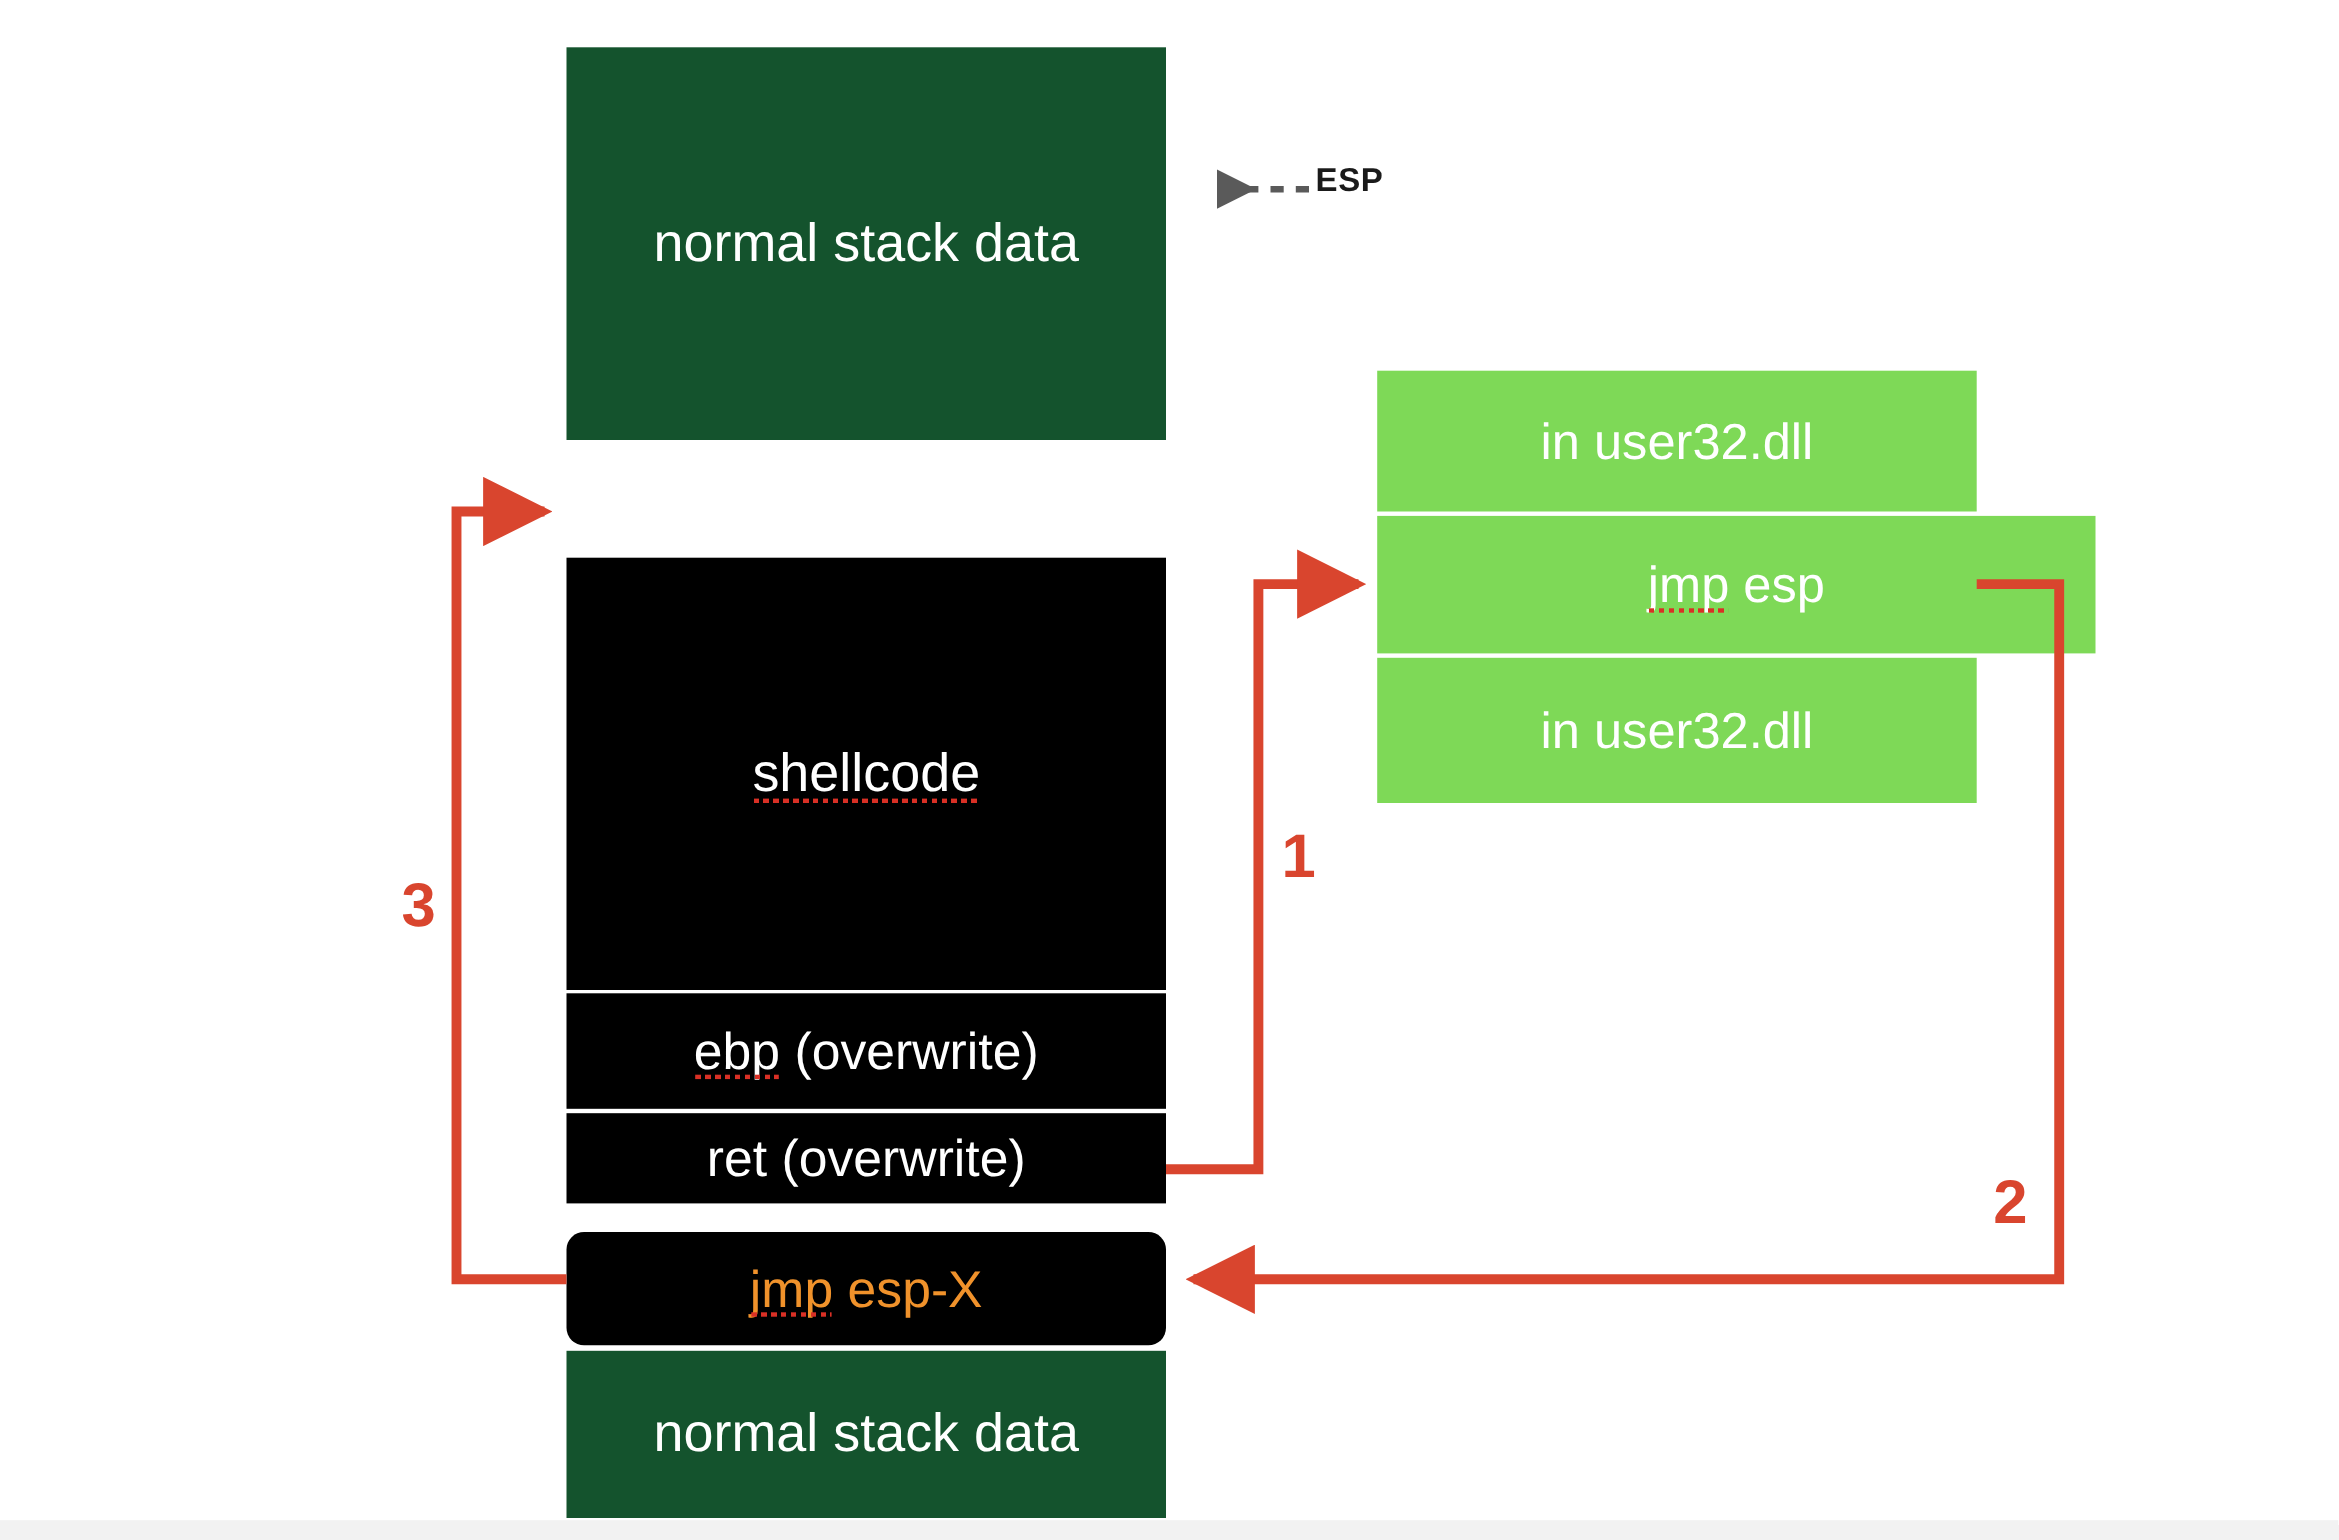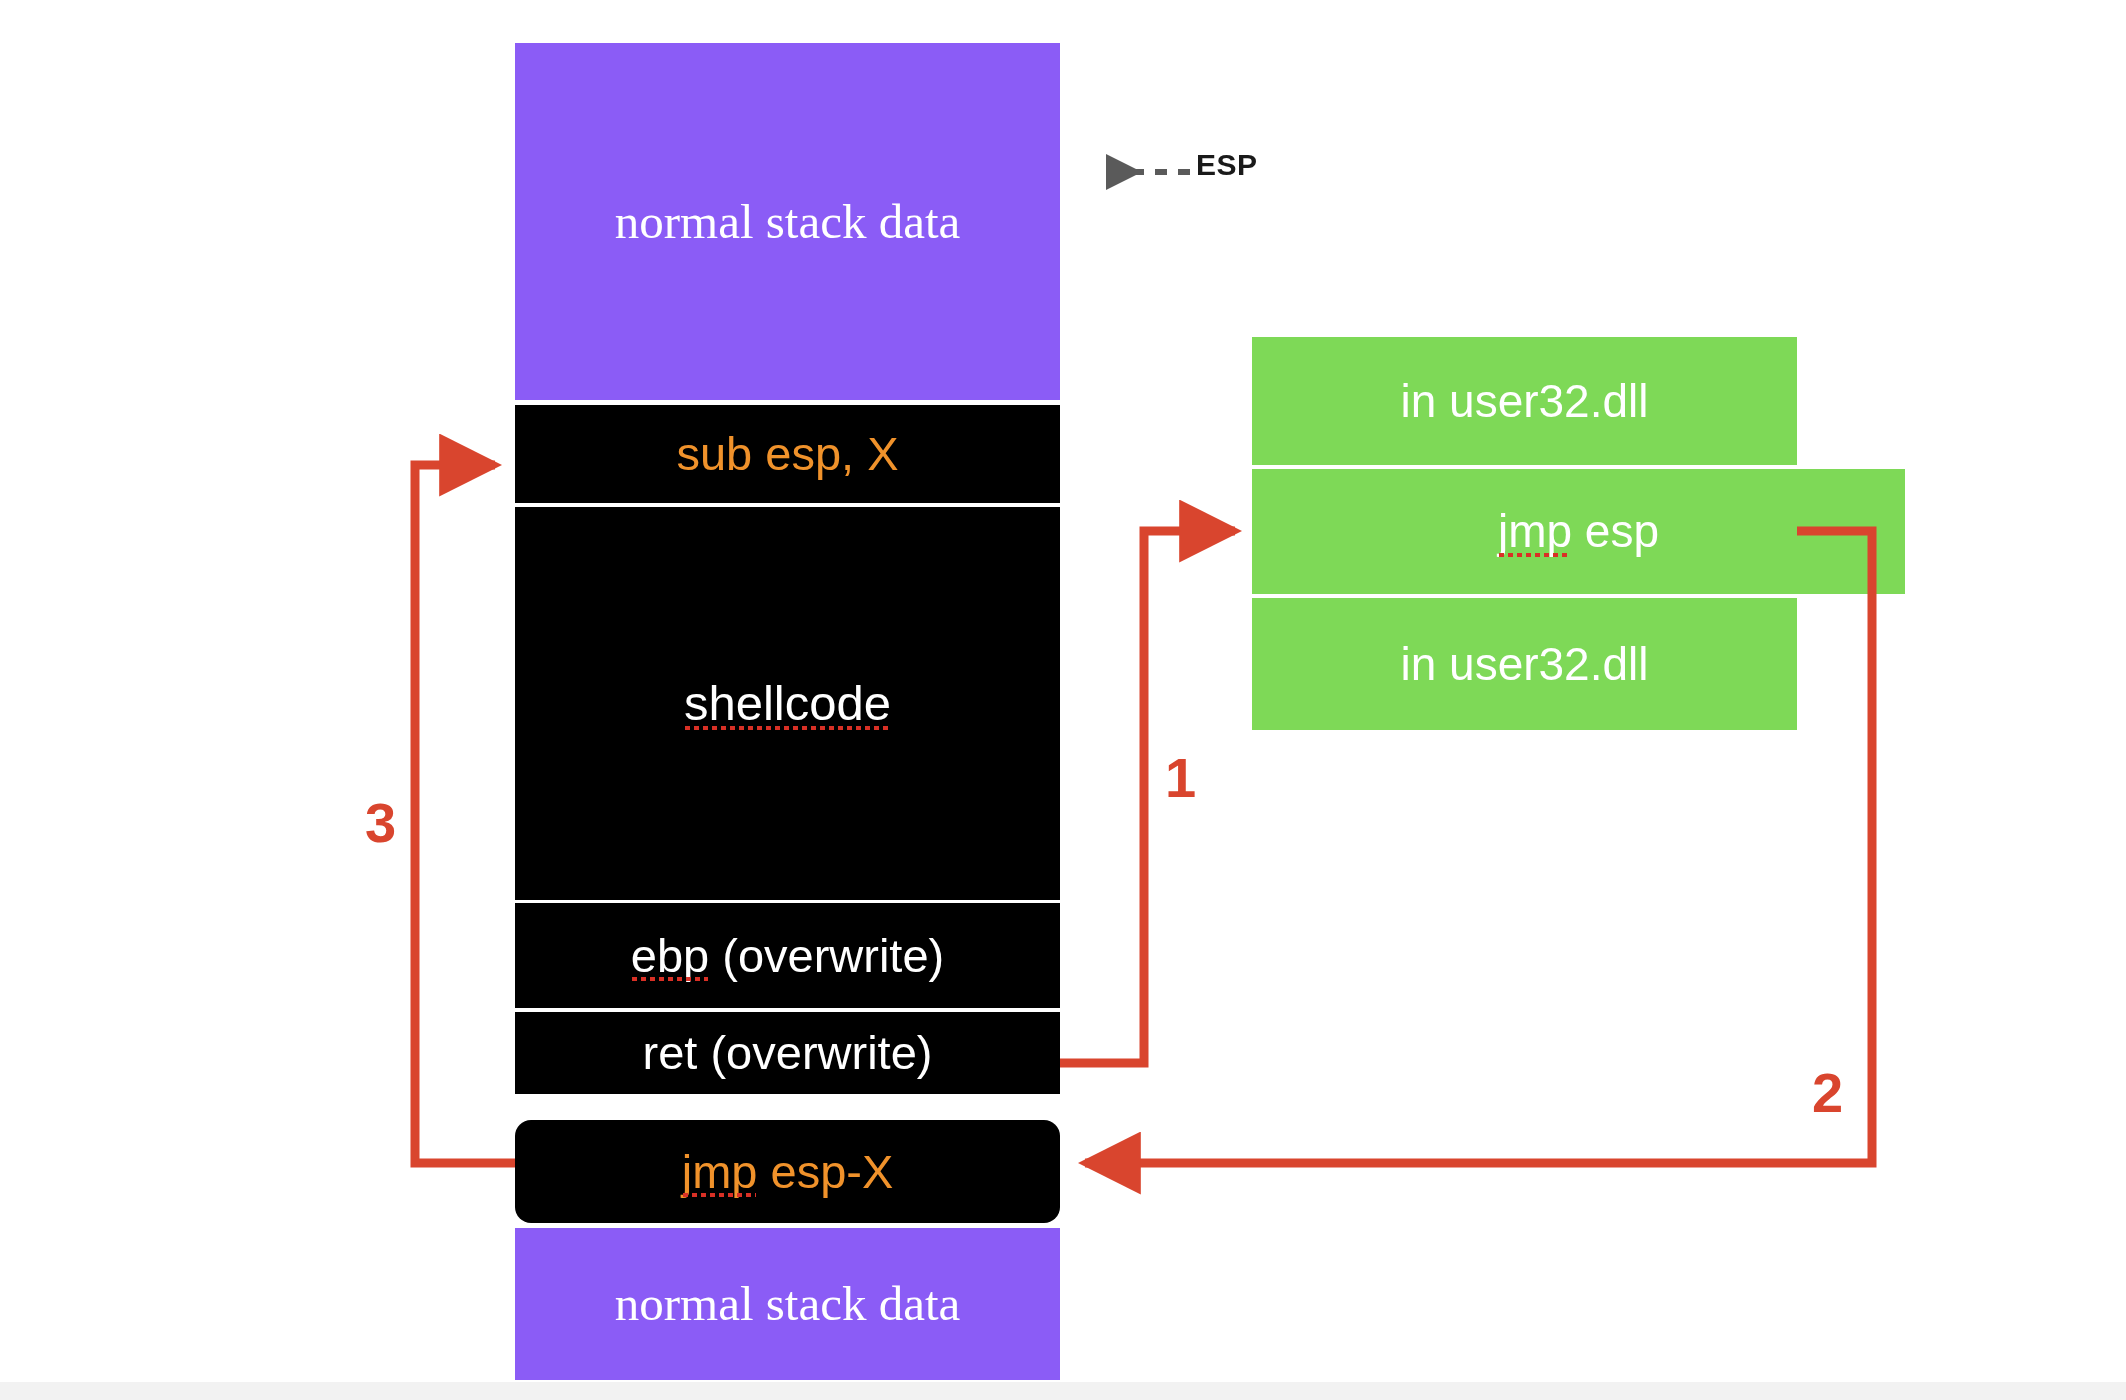--- a/index.html
+++ b/index.html
@@ -27,23 +27,22 @@
   .block {
     position: absolute;
     box-sizing: border-box;
     display: flex;
     align-items: center;
     justify-content: center;
     text-align: center;
     line-height: 1.05;
   }
   .blue {
-    background: #8b5cf6;
+    background: #14532d;
     color: #ffffff;
-    font-family: Liberation Serif, serif;
   }
   .black {
     background: #000000;
     color: #ffffff;
   }
   .green {
     background: #7ed košen;
     align-items: center;
   }
   .green {
@@ -99,23 +98,20 @@
 </style>
 </head>
 <body>
 
 <div id="canvas">
 
   <div class="block blue" style="left:515px; top:43px; width:545px; height:357px;">
     <span class="stack-txt-lg white-text">normal stack data</span>
   </div>
 
-  <div class="block black" style="left:515px; top:405px; width:545px; height:98px;">
-    <span class="stack-txt-md orange-text">sub esp, X</span>
-  </div>
 
   <div class="block black" style="left:515px; top:507px; width:545px; height:393px;">
     <span class="stack-txt-lg white-text spell">shellcode</span>
   </div>
 
   <div class="block black" style="left:515px; top:903px; width:545px; height:105px;">
     <span class="stack-txt-md white-text">
       <span class="spell">ebp</span><span>&nbsp;(overwrite)</span>
     </span>
   </div>

